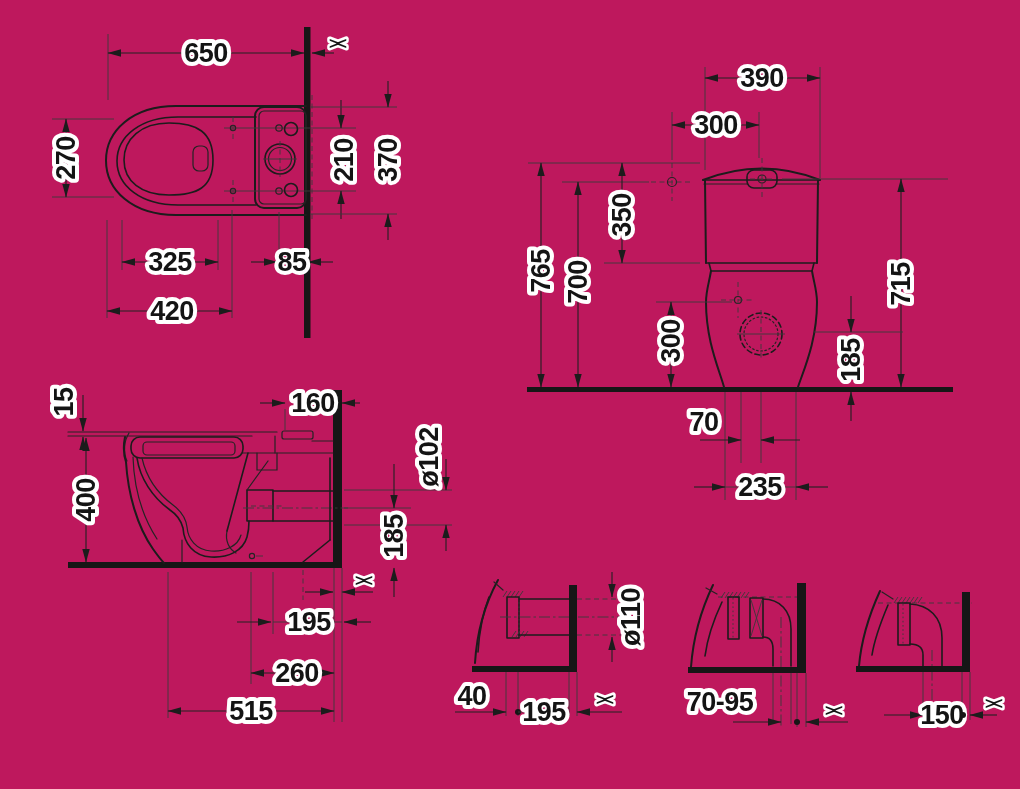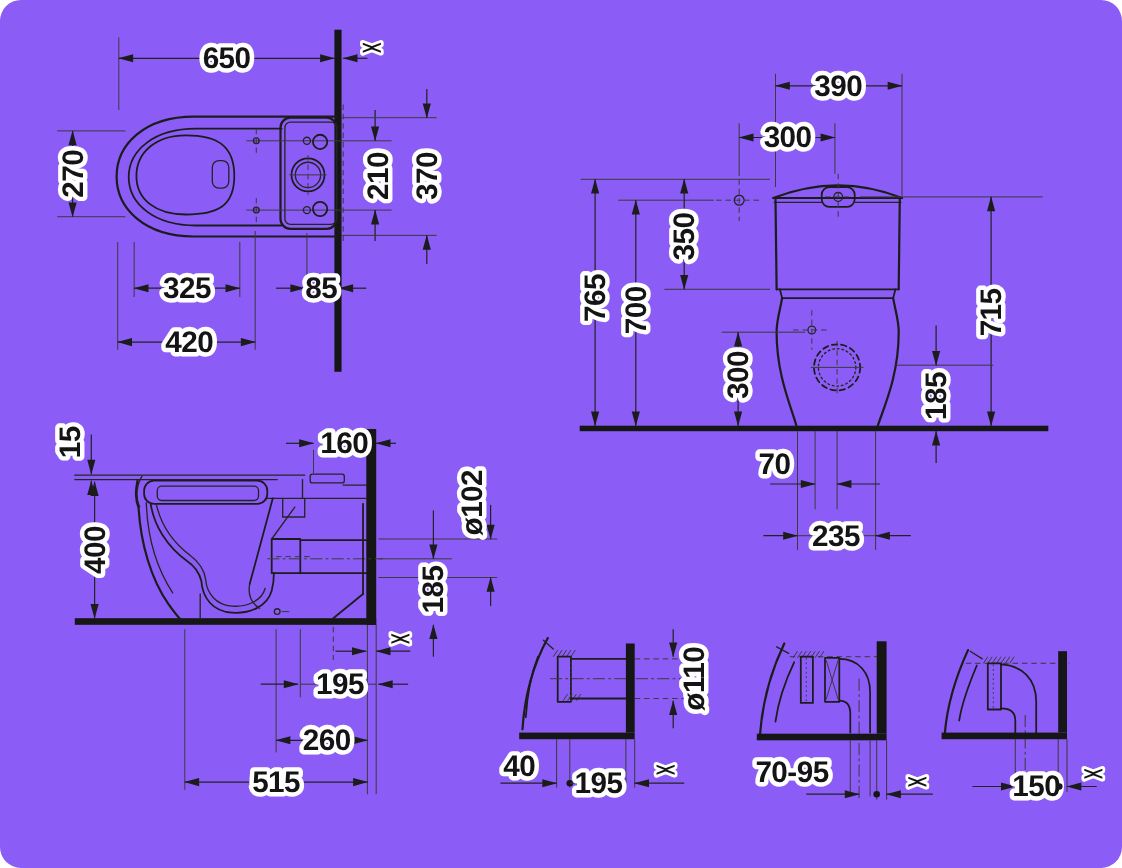--- a/index.html
+++ b/index.html
@@ -1,16 +1,16 @@
 <!DOCTYPE html>
 <html><head>
 <meta charset="utf-8">
 <style>
   html,body{margin:0;padding:0;background:#fff;}
-  #stage{position:relative;width:1020px;height:789px;background:#8b5cf6;overflow:hidden;border-radius:19px;}
+  #stage{position:relative;width:1020px;height:789px;background:#be185d;overflow:hidden;}
   svg{display:block;}
   .o2{fill:none;stroke:#1c1c1c;stroke-width:2;stroke-linecap:round;stroke-linejoin:round;}
   .o16{fill:none;stroke:#1c1c1c;stroke-width:1.6;stroke-linecap:round;stroke-linejoin:round;}
   .o12{fill:none;stroke:#242424;stroke-width:1.2;stroke-linecap:round;}
   .thin{fill:none;stroke:#3a3a3a;stroke-width:0.9;}
   .dim{fill:none;stroke:#222;stroke-width:1.1;}
   .dash{stroke-dasharray:5 3.5;}
   .dashdot{stroke-dasharray:11 3 2.5 3;}
   .dotl{stroke-dasharray:1.6 2.6;}
   .bar{fill:#161616;stroke:none;}

